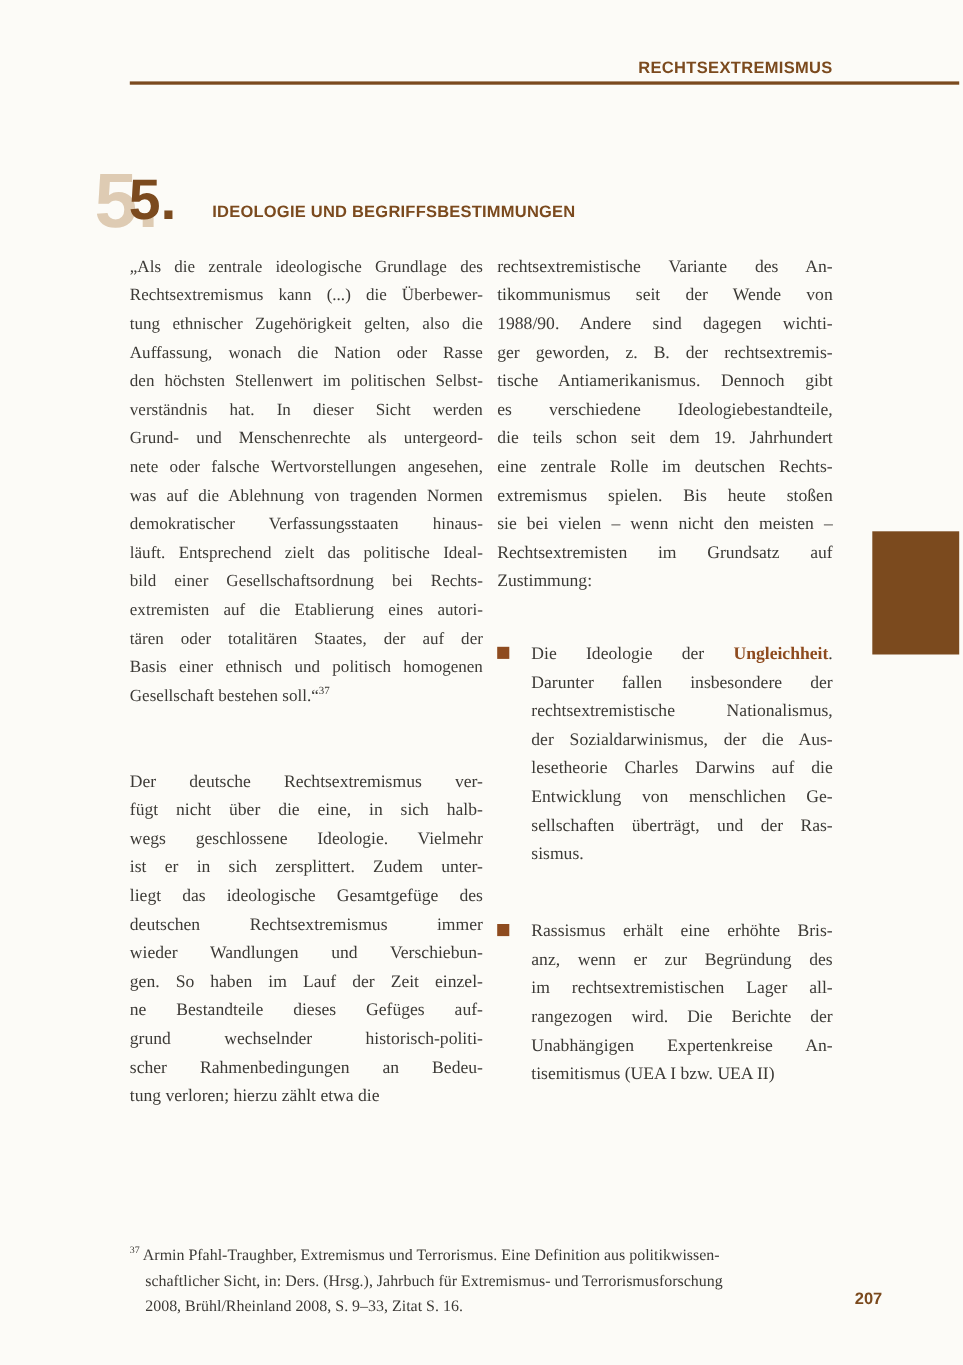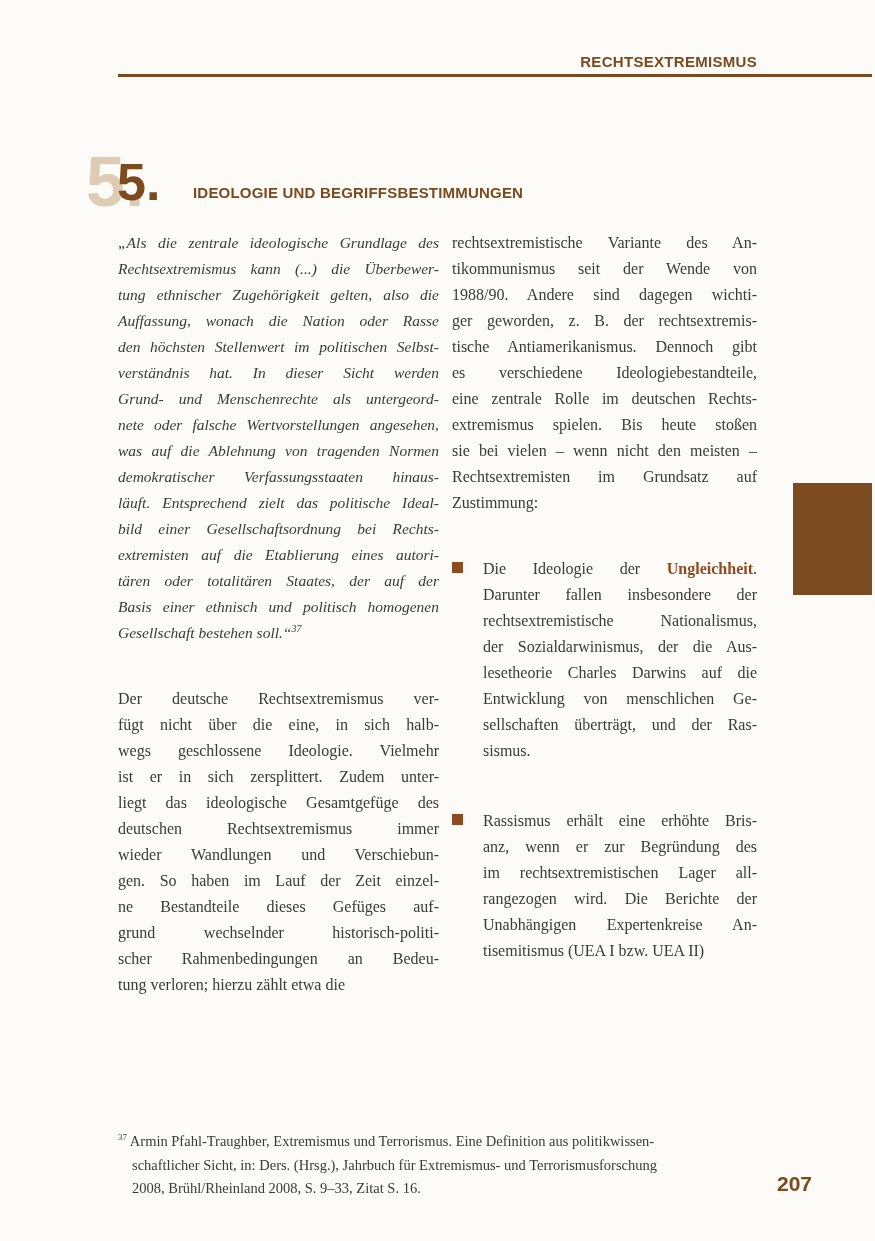--- a/index.html
+++ b/index.html
@@ -49,21 +49,21 @@
     font-weight:bold;font-size:15px;letter-spacing:.2px;
     color:var(--accent);
     margin-left:29px;
   }
   
   .col{position:absolute;top:230px;font-size:16px;line-height:26px;}
   .col-left{left:118px;width:321px;}
   .col-right{left:452px;width:305px;}
   .tl{text-align:justify;text-align-last:justify;}
   .tl-last{text-align-last:left;}
-  .quote{font-style:italic;font-size:15.5px;margin-bottom:40px;}
+  .quote{font-size:15.5px;margin-bottom:52px;}
   .kw{font-weight:bold;color:var(--keyword);}
   sup{font-size:10px;line-height:0;vertical-align:super;}
   
   .bullet-item{position:relative;padding-left:31px;}
   .bullet-item.first{margin-top:40px;}
   .bullet-item.second{margin-top:44px;}
   .bullet-square{
     position:absolute;left:0;top:6px;width:11px;height:11px;
     background:var(--keyword);
   }
@@ -77,21 +77,21 @@
     position:absolute;left:118px;top:1130px;width:645px;
     font-size:14.5px;line-height:23.5px;
   }
   .footnote .tl{text-align:right;text-align-last:left;}
   .footnote .tl + .tl{padding-left:14px;}
   .footnote sup{font-size:9px;}
   
   .page-number{
     position:absolute;left:777px;top:1172px;
     font-family:"Liberation Sans", sans-serif;
-    font-weight:bold;font-size:21px;
+    font-weight:bold;font-size:15px;
     color:var(--accent);
   }
 </style>
 </head>
 <body>
 
 <div class="page">
 
   <span class="header-title">RECHTSEXTREMISMUS</span>
   <div class="header-rule"></div>
@@ -136,20 +136,21 @@
   </div>
 
   <div class="col col-right">
     <div class="para">
         <div class="tl">rechtsextremistische Variante des An-</div>
         <div class="tl">tikommunismus seit der Wende von</div>
         <div class="tl">1988/90. Andere sind dagegen wichti-</div>
         <div class="tl">ger geworden, z. B. der rechtsextremis-</div>
         <div class="tl">tische Antiamerikanismus. Dennoch gibt</div>
         <div class="tl">es verschiedene Ideologiebestandteile,</div>
+        <div class="tl">die teils schon seit dem 19. Jahrhundert</div>
         <div class="tl">eine zentrale Rolle im deutschen Rechts-</div>
         <div class="tl">extremismus spielen. Bis heute stoßen</div>
         <div class="tl">sie bei vielen – wenn nicht den meisten –</div>
         <div class="tl">Rechtsextremisten im Grundsatz auf</div>
         <div class="tl tl-last">Zustimmung:</div>
       </div>
 
     <div class="bullet-item first">
       <span class="bullet-square"></span>
       <div class="bullet-text">

